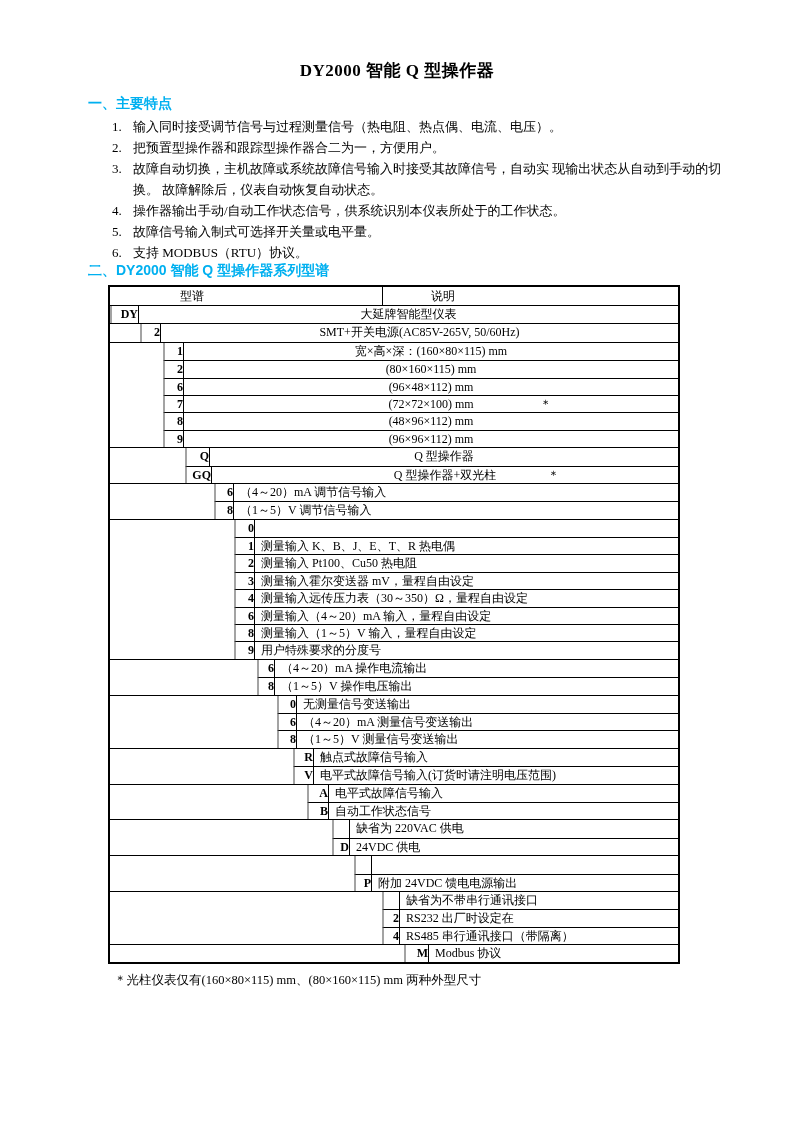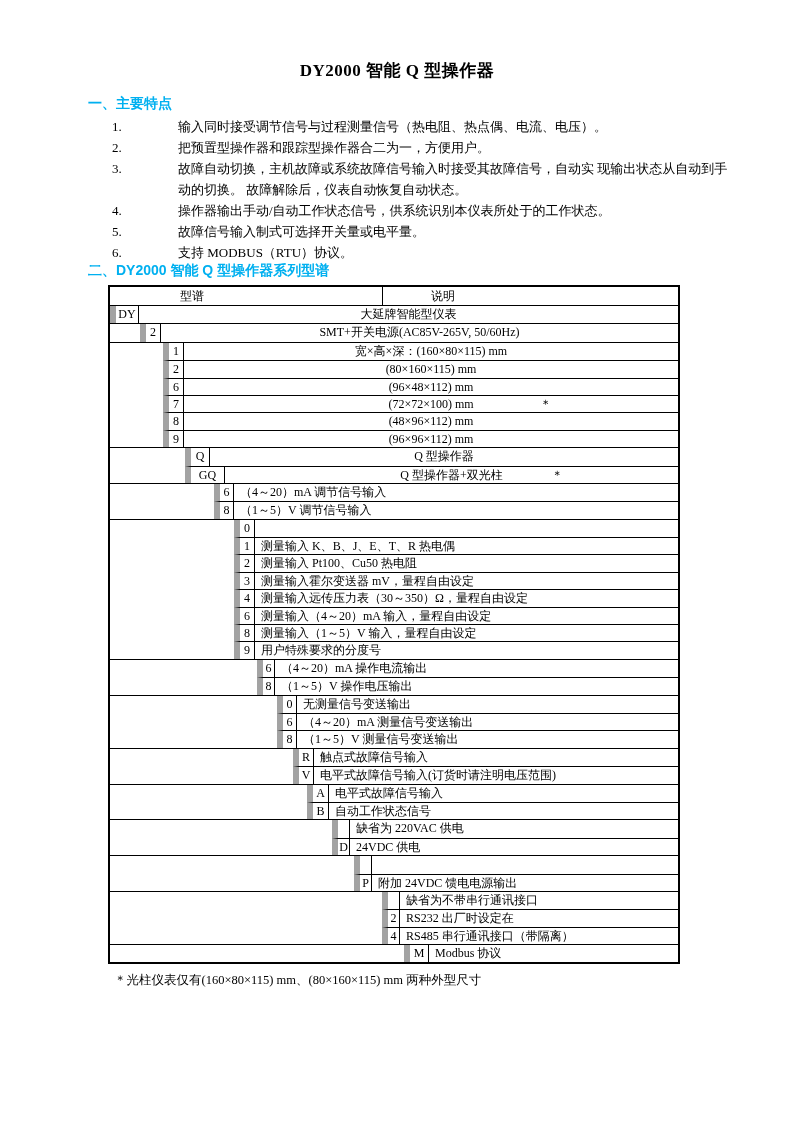--- a/index.html
+++ b/index.html
@@ -7,35 +7,35 @@
         font-family:"Liberation Serif","DejaVu Serif",serif;color:#000;}
   .doc-title{position:absolute;top:59px;left:0;width:100%;text-align:center;
              font-size:17px;font-weight:bold;letter-spacing:0.5px;}
   .sec-head{position:absolute;left:88px;color:#00B0F0;font-weight:bold;font-size:14px;
             font-family:"Liberation Sans","DejaVu Sans",sans-serif;}
   .sec1{top:95px;}
   .sec2{top:262px;}
   .features{position:absolute;top:116px;left:112px;width:624px;font-size:13px;line-height:21px;}
   .feat-item{display:flex;}
   .feat-num{flex:0 0 21px;}
-  .feat-text{flex:1;margin-left:45px;}
+  .feat-text{flex:1;}
   .ptable{position:absolute;left:108px;top:285px;width:572px;border:2px solid #000;
           box-sizing:border-box;font-size:12px;background:#fff;}
   .thead{position:relative;height:18px;line-height:18px;}
   .thlabel{position:absolute;top:0;text-align:center;}
   .th1{left:0;width:164px;}
   .th2{left:200px;width:266px;}
   .thdivider{position:absolute;left:272px;top:0;height:100%;width:0;border-left:1px solid #000;}
   .tgroup{border-top:1px solid #000;}
   .trow{display:flex;height:17.4px;line-height:17.2px;position:relative;}
   .trow:not(:first-child) .codecell,
   .trow:not(:first-child) .desccell{border-top:1px solid #000;}
   .padcell{flex:0 0 auto;}
-  .codecell{flex:0 0 auto;box-sizing:border-box;border-left:6px solid #a3a3a3;border-right:1px solid #000;
-            text-align:center;overflow:hidden;}
+  .codecell{flex:0 0 auto;box-sizing:border-box;border-left:2px solid #a3a3a3;border-right:1px solid #000;
+            text-align:right;overflow:hidden;font-weight:bold;}
   .desccell{flex:1;position:relative;box-sizing:border-box;overflow:hidden;white-space:nowrap;}
   .desccell.center{text-align:center;}
   .desccell.left{text-align:left;padding-left:6px;}
   .star{position:absolute;left:72%;top:0;}
   .footnote{position:absolute;left:114px;font-size:12.5px;white-space:nowrap;}
   .fn1{top:972px;}
   .fn2{top:994px;}
 </style>
 </head>
 <body>
@@ -127,21 +127,21 @@
           </div>
         </div>
         <div class="tgroup">
           <div class="trow">
             <div class="padcell" style="width: 75px;"></div>
             <div class="codecell" style="width: 25px;">Q</div>
             <div class="desccell center"><span>Q 型操作器</span></div>
           </div>
           <div class="trow">
             <div class="padcell" style="width: 75px;"></div>
-            <div class="codecell" style="width: 40px;">GQ</div>
+            <div class="codecell" style="width: 27px;">GQ</div>
             <div class="desccell center"><span>Q 型操作器+双光柱</span><span class="star">＊</span></div>
           </div>
         </div>
         <div class="tgroup">
           <div class="trow">
             <div class="padcell" style="width: 104px;"></div>
             <div class="codecell" style="width: 20px;">6</div>
             <div class="desccell left"><span>（4～20）mA 调节信号输入</span></div>
           </div>
           <div class="trow">

